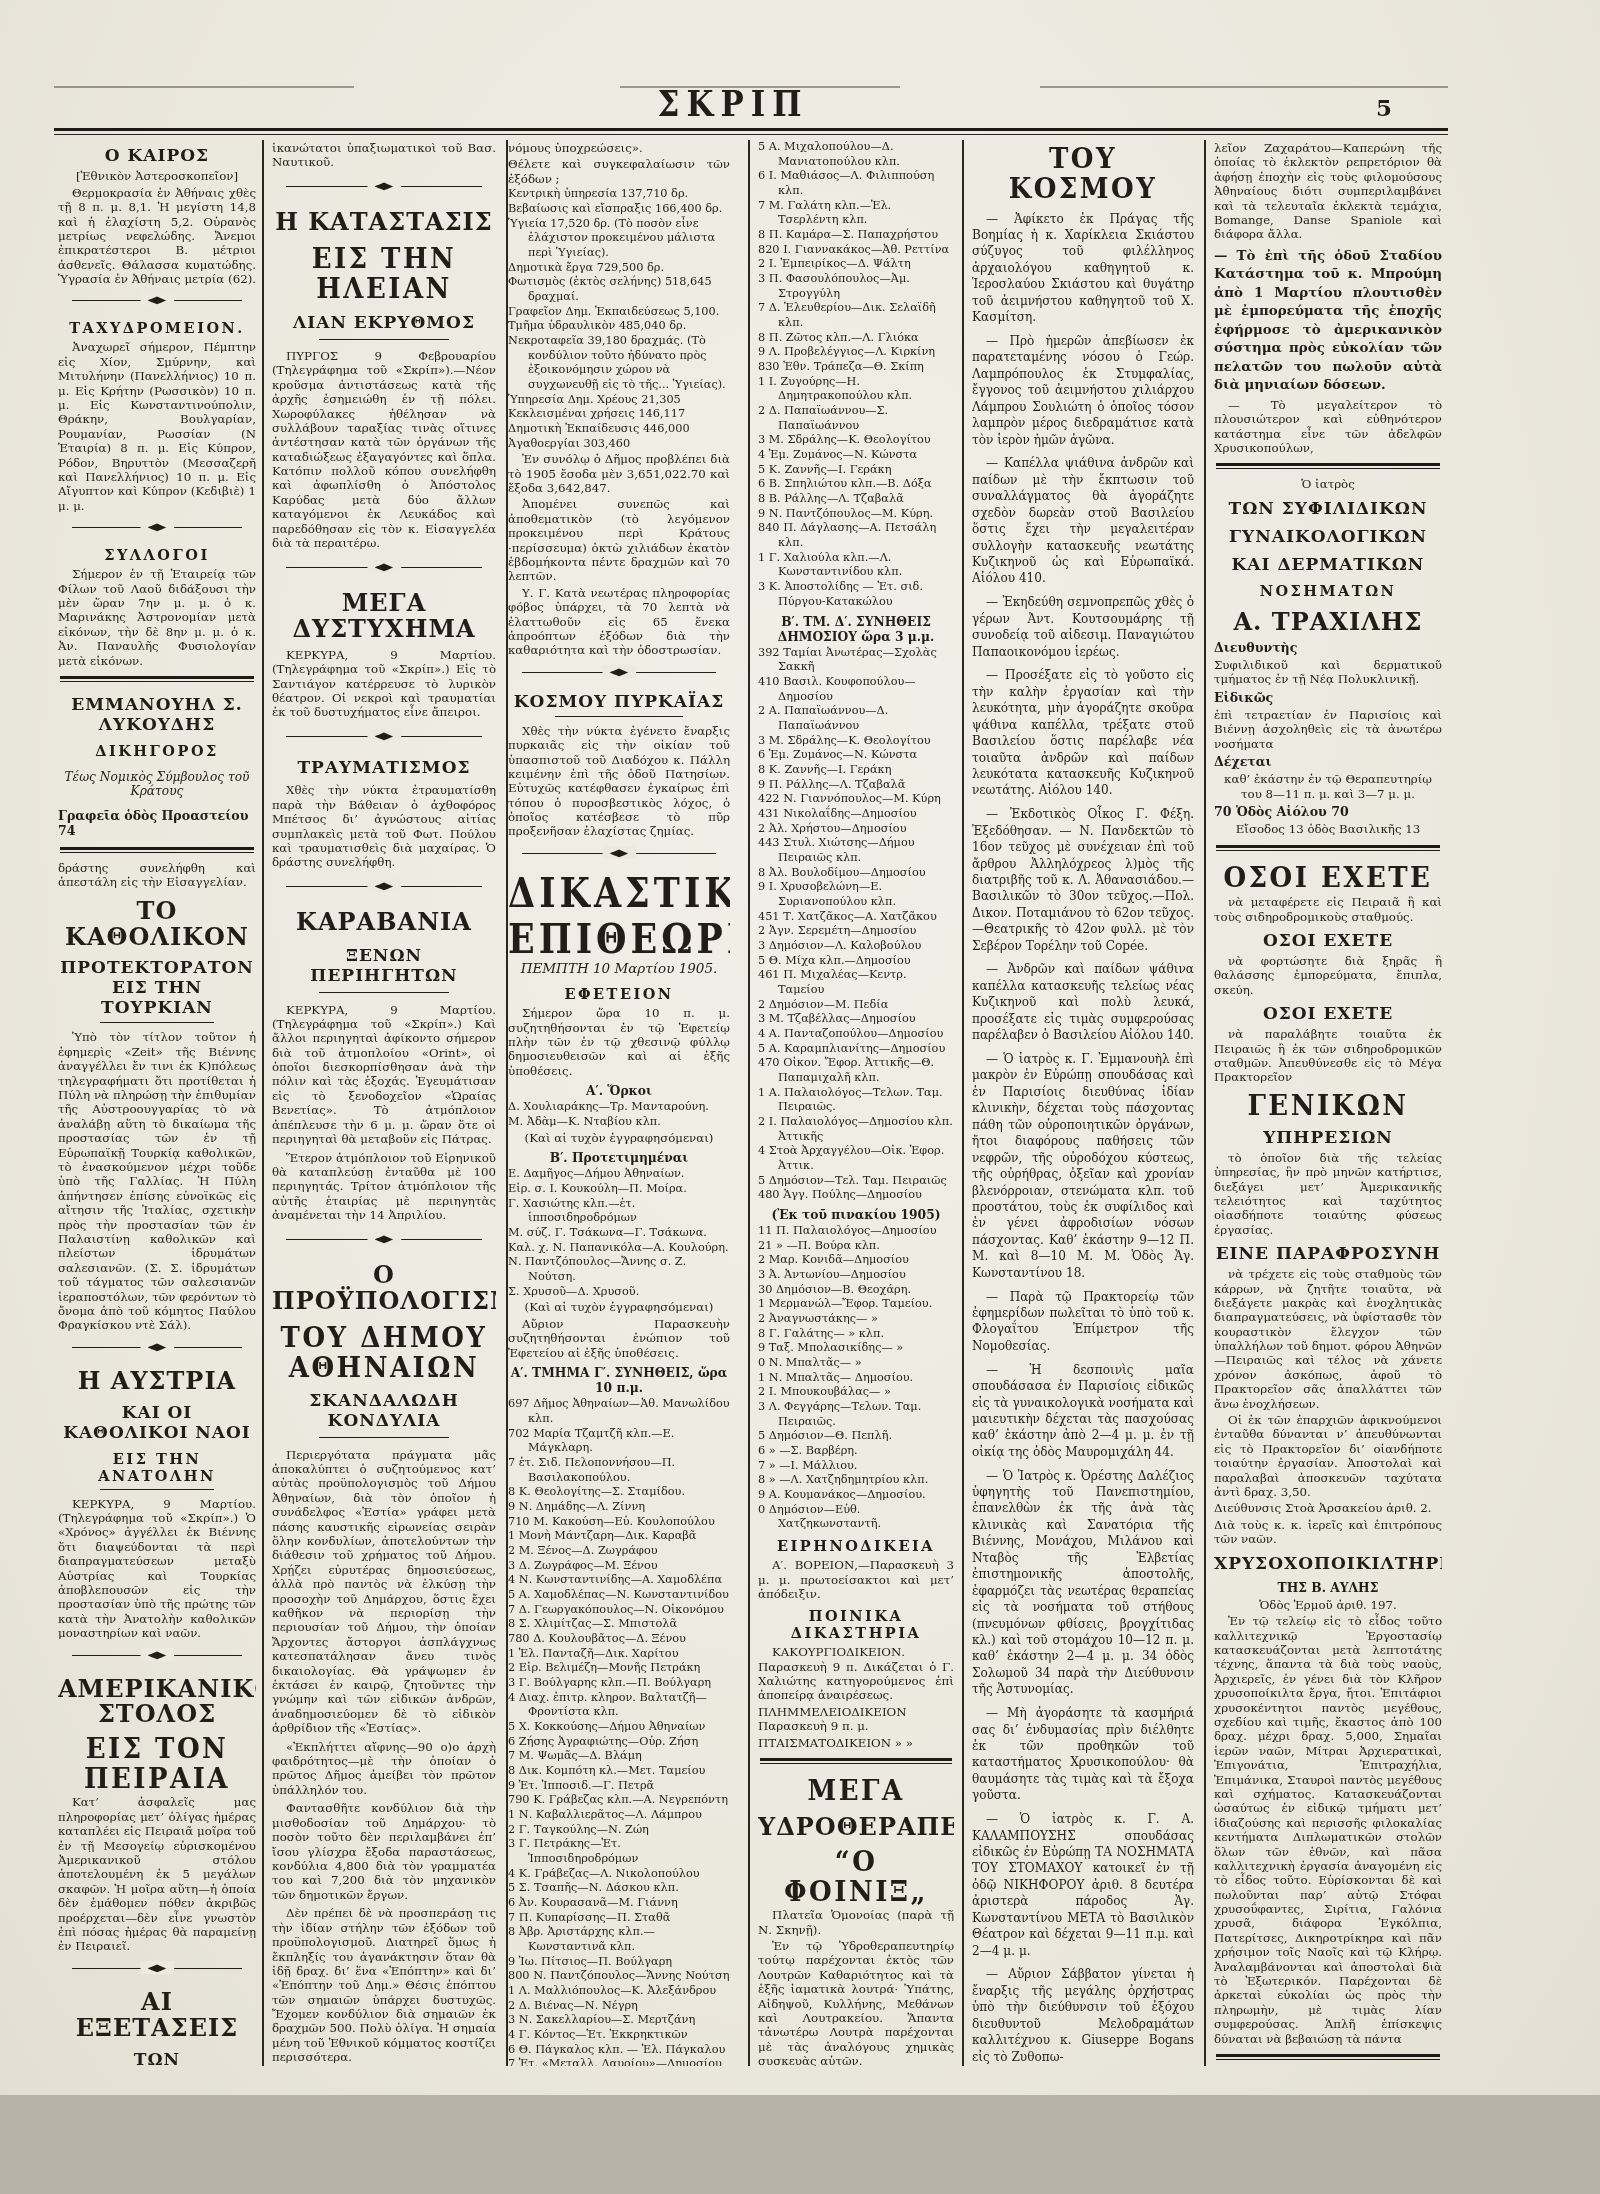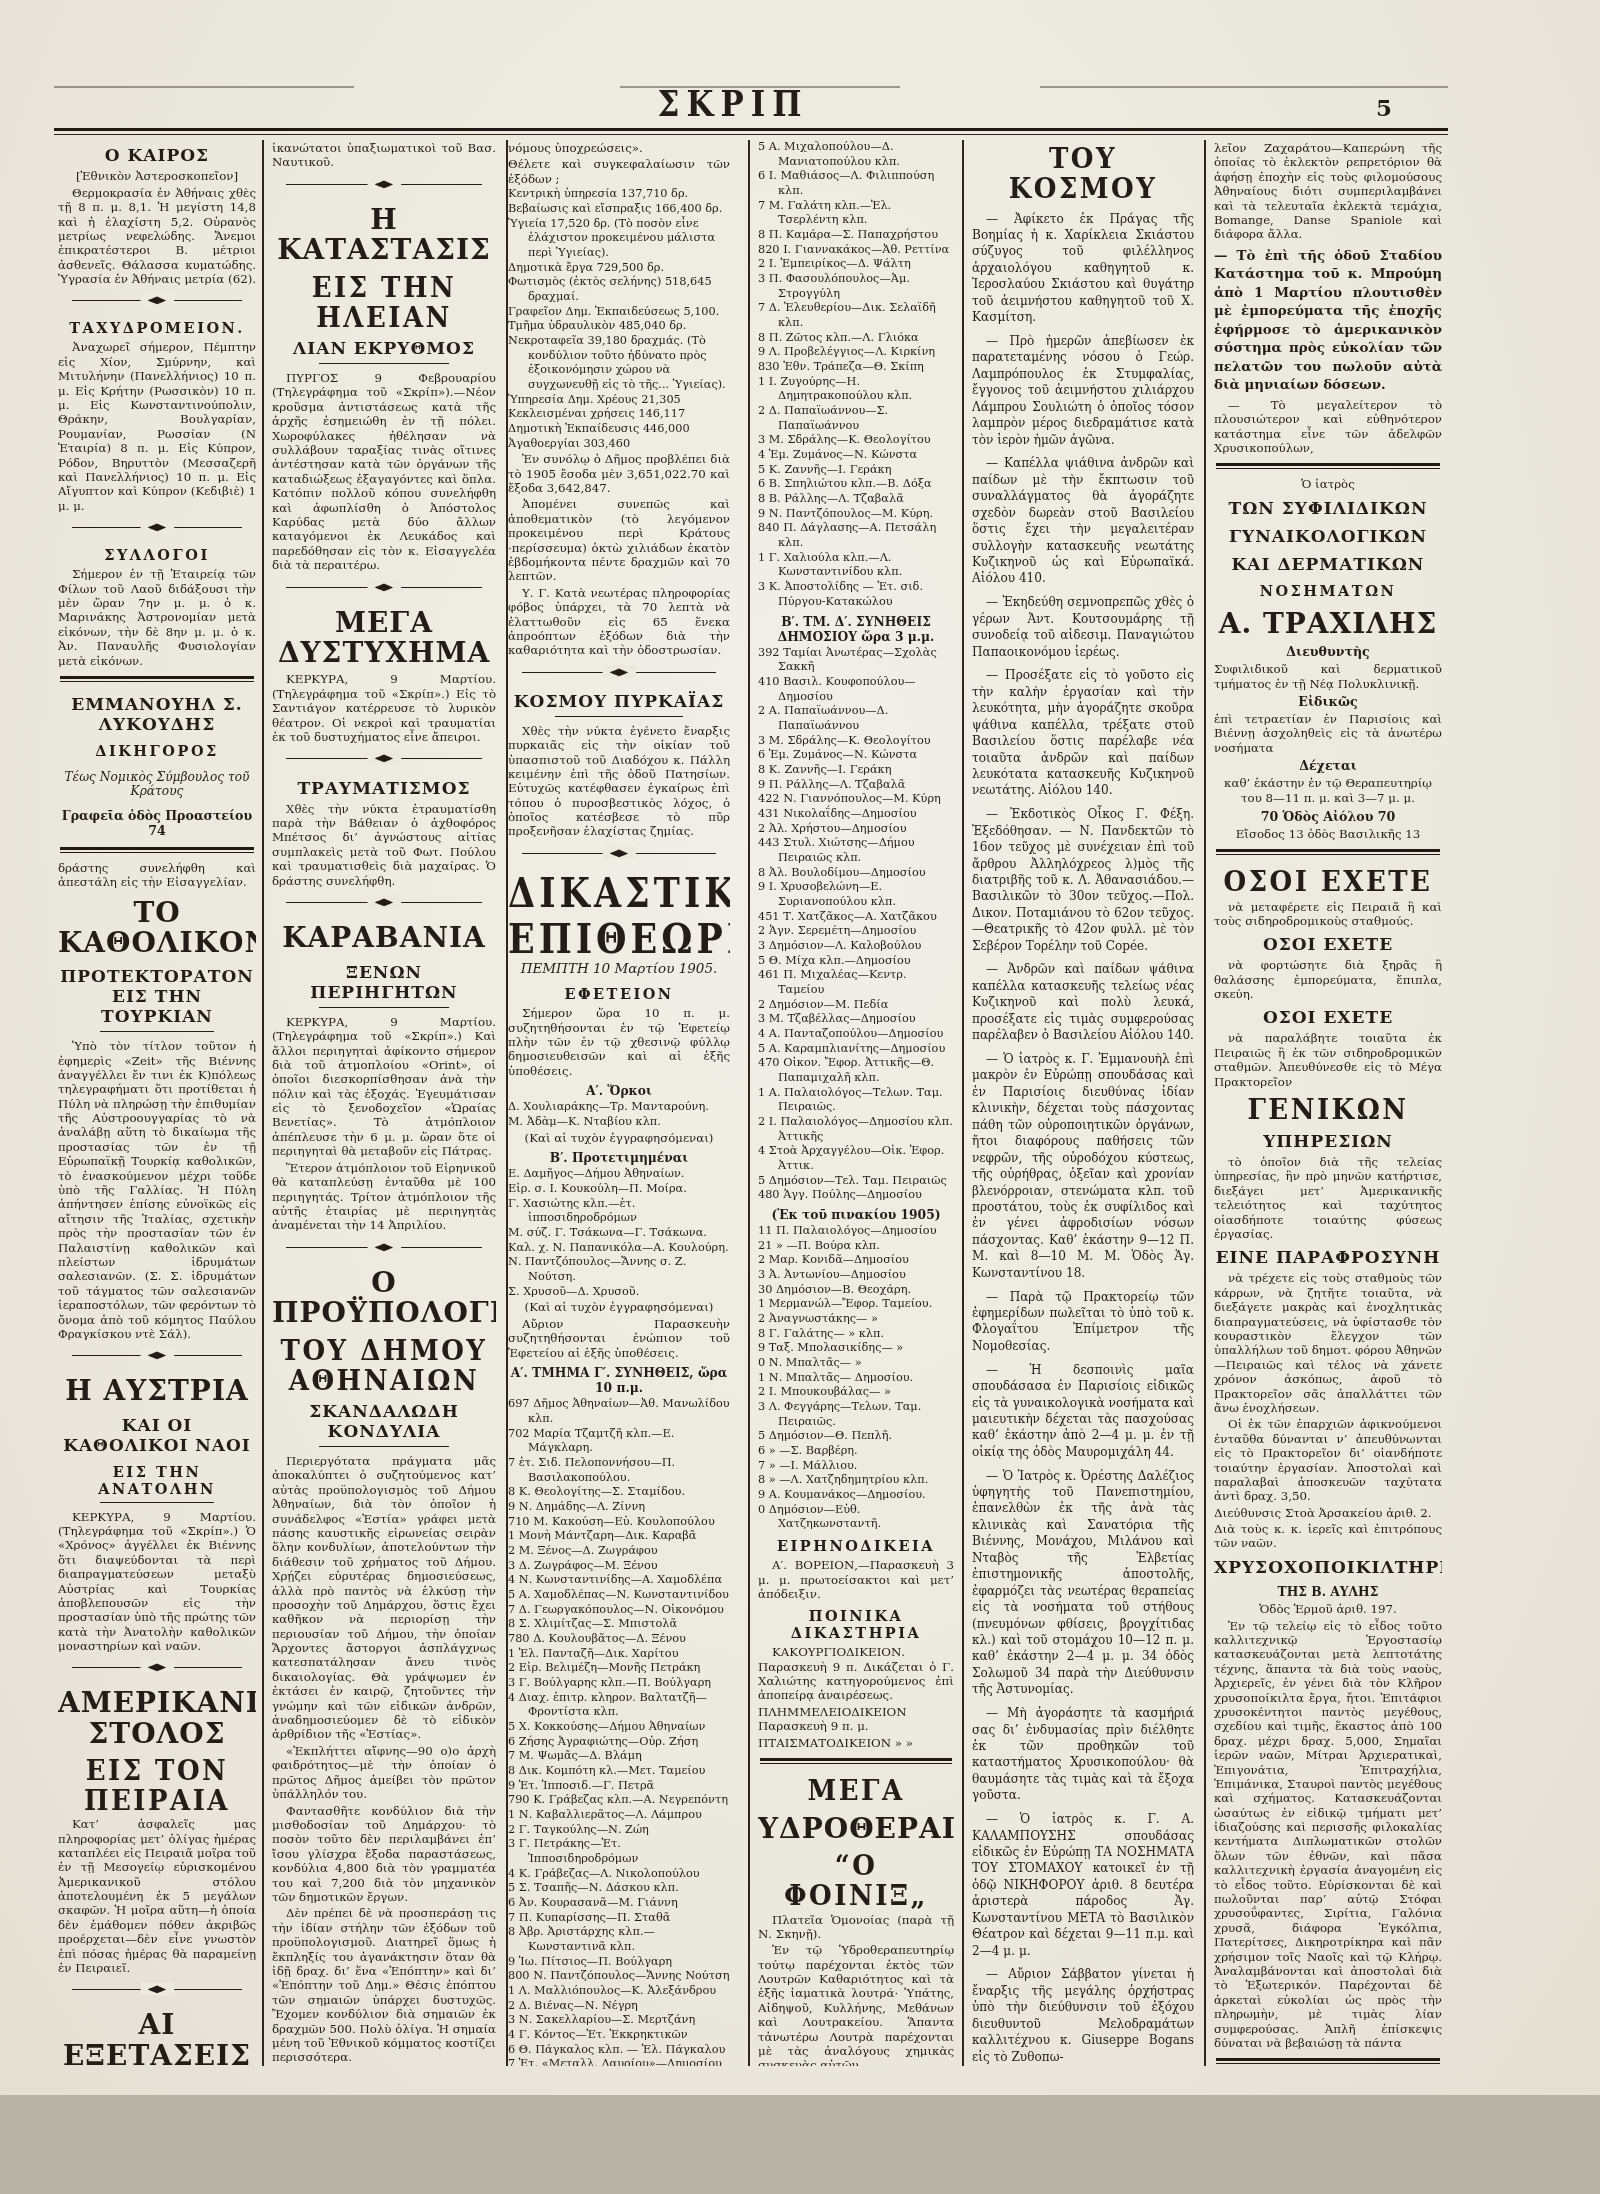--- a/index.html
+++ b/index.html
@@ -18,24 +18,24 @@
   .botsmear{position:absolute;left:260px;top:2142px;width:520px;height:8px;background:#3c372c;opacity:.6;border-radius:4px;}
 
   .col{position:absolute;top:140px;height:1926px;overflow:hidden;
        display:flex;flex-direction:column;justify-content:space-between;}
   .b{flex:0 0 auto;}
 
   .p,.pn{font-size:11.8px;line-height:1.22;text-align:justify;margin:1px 0;}
   .p{text-indent:14px;}
   .pc{font-size:11.8px;line-height:1.25;text-align:center;margin:1px 0;}
   .pci{font-size:12.2px;font-style:italic;text-align:center;margin:8px 0;}
-  .pcb{font-size:12.6px;font-weight:700;text-align:center;margin:2px 0;}
+  .pcb{font-size:12.6px;font-weight:700;margin:2px 0;}
   .pb{font-size:13.4px;font-weight:700;line-height:1.38;text-align:justify;margin:3px 0;}
   .li{font-size:11.3px;line-height:1.3;text-align:left;padding-left:20px;text-indent:-20px;margin:0;}
-  .h1{font-size:28px;font-weight:700;text-align:center;letter-spacing:1px;line-height:1.08;margin:7px 0 3px;}
+  .h1{font-size:24px;font-weight:700;text-align:center;letter-spacing:1px;line-height:1.08;margin:7px 0 3px;}
   .h1b{font-size:26px;font-weight:700;text-align:center;letter-spacing:2.5px;line-height:1.08;margin:5px 0 3px;transform:scaleY(1.08);}
   .hbig{font-size:35px;font-weight:700;text-align:center;letter-spacing:4px;line-height:1.02;margin:8px 0 2px;transform:scaleY(1.15);}
   .h2{font-size:17px;font-weight:700;text-align:center;letter-spacing:1px;margin:5px 0 3px;}
   .h3{font-size:14.5px;font-weight:700;text-align:center;letter-spacing:2.5px;margin:5px 0 3px;}
   .sub{font-size:13.5px;font-style:italic;text-align:center;margin:2px 0 4px;}
   .subb{font-size:12.3px;font-weight:700;text-align:center;margin:4px 0 2px;}
   .trule{border-top:3.5px solid #1f1b14;border-bottom:1px solid #1f1b14;height:2px;margin:7px 2px;}
   .srule{border-top:1.8px solid #221e16;width:58%;margin:2px auto 6px;}
   .fancy{position:relative;height:13px;margin:7px 14px;}
   .fancy::before{content:"";position:absolute;left:0;right:0;top:6px;border-top:1.6px solid #221e16;}

